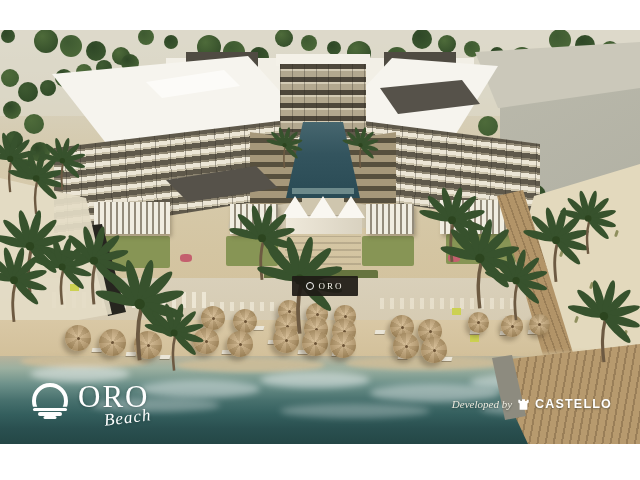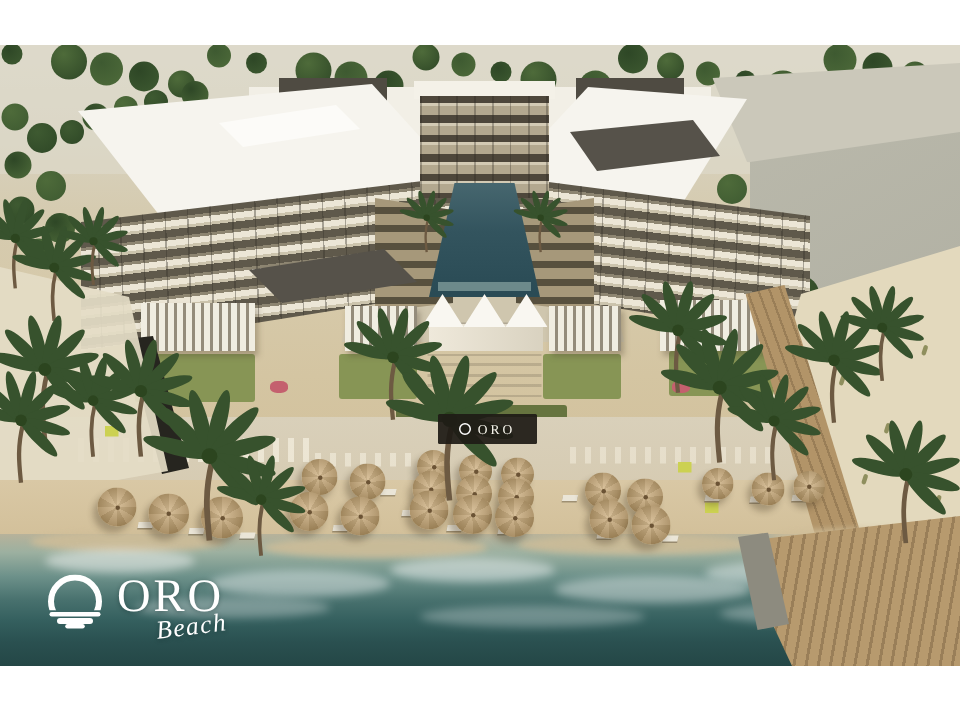--- a/index.html
+++ b/index.html
@@ -386,15 +386,22 @@
       <span class="bar b1"></span>
       <span class="bar b2"></span>
       <span class="bar b3"></span>
     </span>
     <span>
       <div class="brand-name">ORO</div>
       <div class="brand-tagline">Beach</div>
     </span>
   </div>
 
+  <div class="credit">
+    <span class="dev-prefix">Developed by</span>
+    <svg class="castle" width="13" height="13" viewBox="0 0 12 12">
+      <path d="M1.2,4.2 L1.2,1.6 L3,1.6 L3,2.8 L4.6,2.8 L4.6,1.2 L7.4,1.2 L7.4,2.8 L9,2.8 L9,1.6 L10.8,1.6 L10.8,4.2 L9.6,5 L9.6,10.8 L2.4,10.8 L2.4,5 Z" fill="#ffffff"></path>
+    </svg>
+    <span class="dev-name">CASTELLO</span>
+  </div>
 
   <div class="wsS"></div>
 </div>
 
 </body></html>

